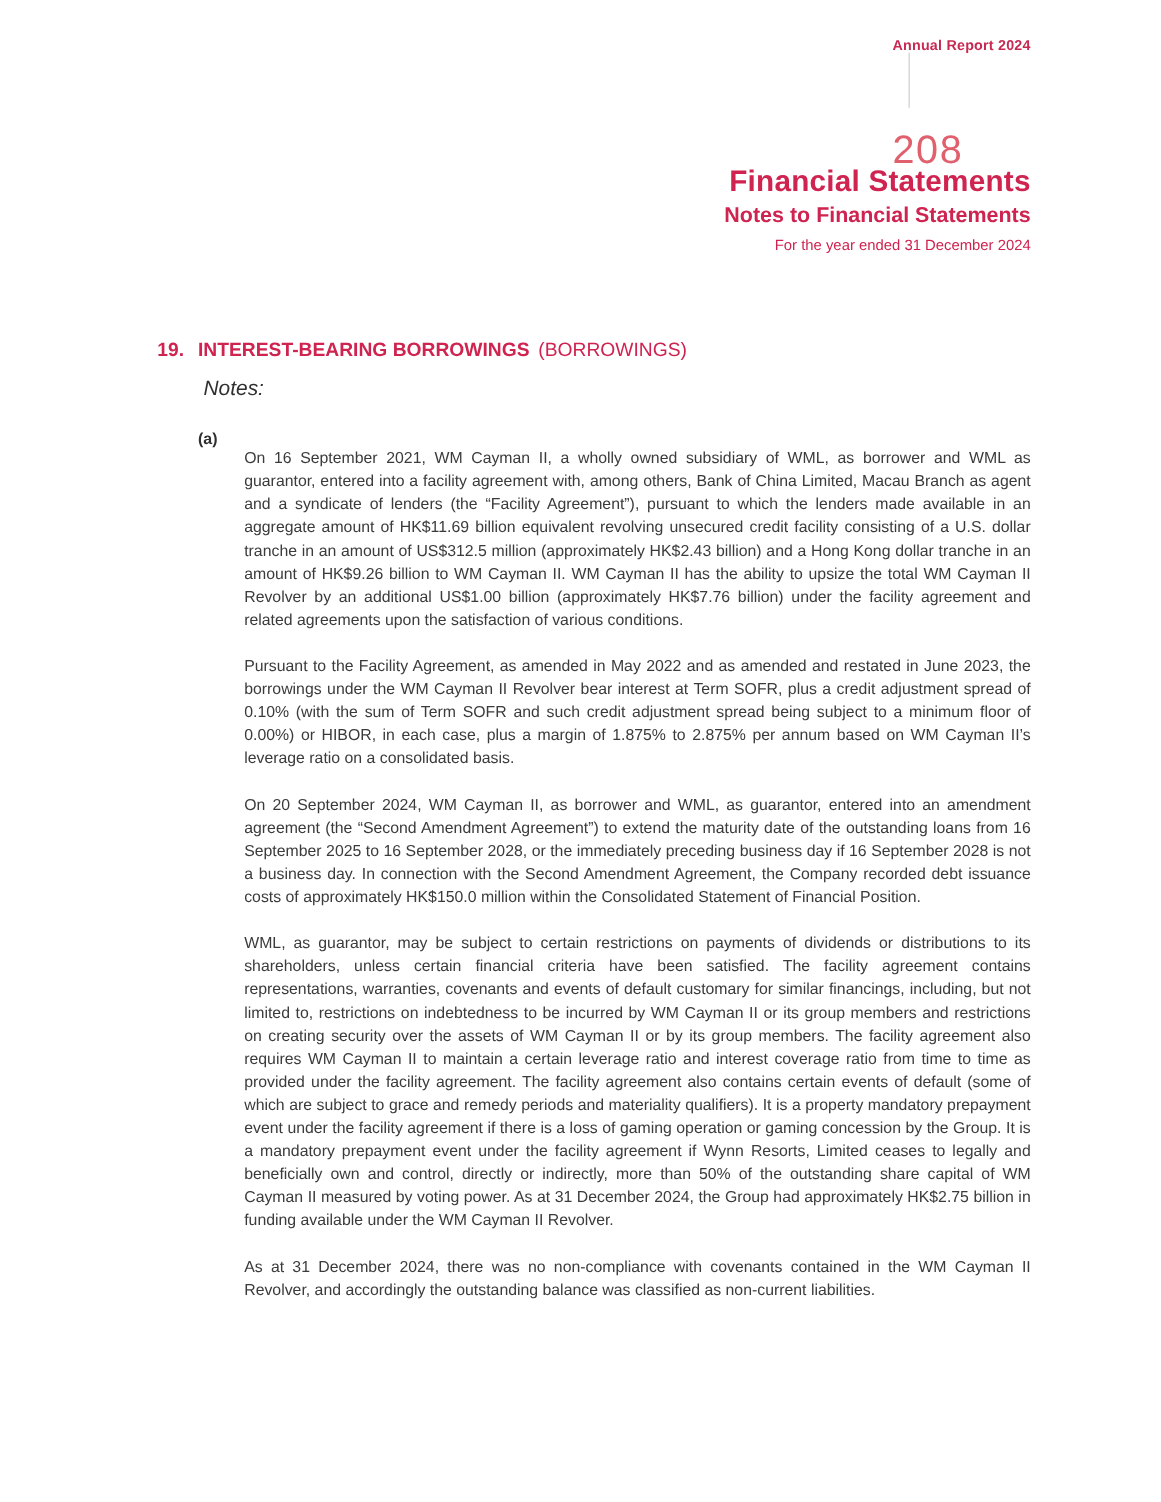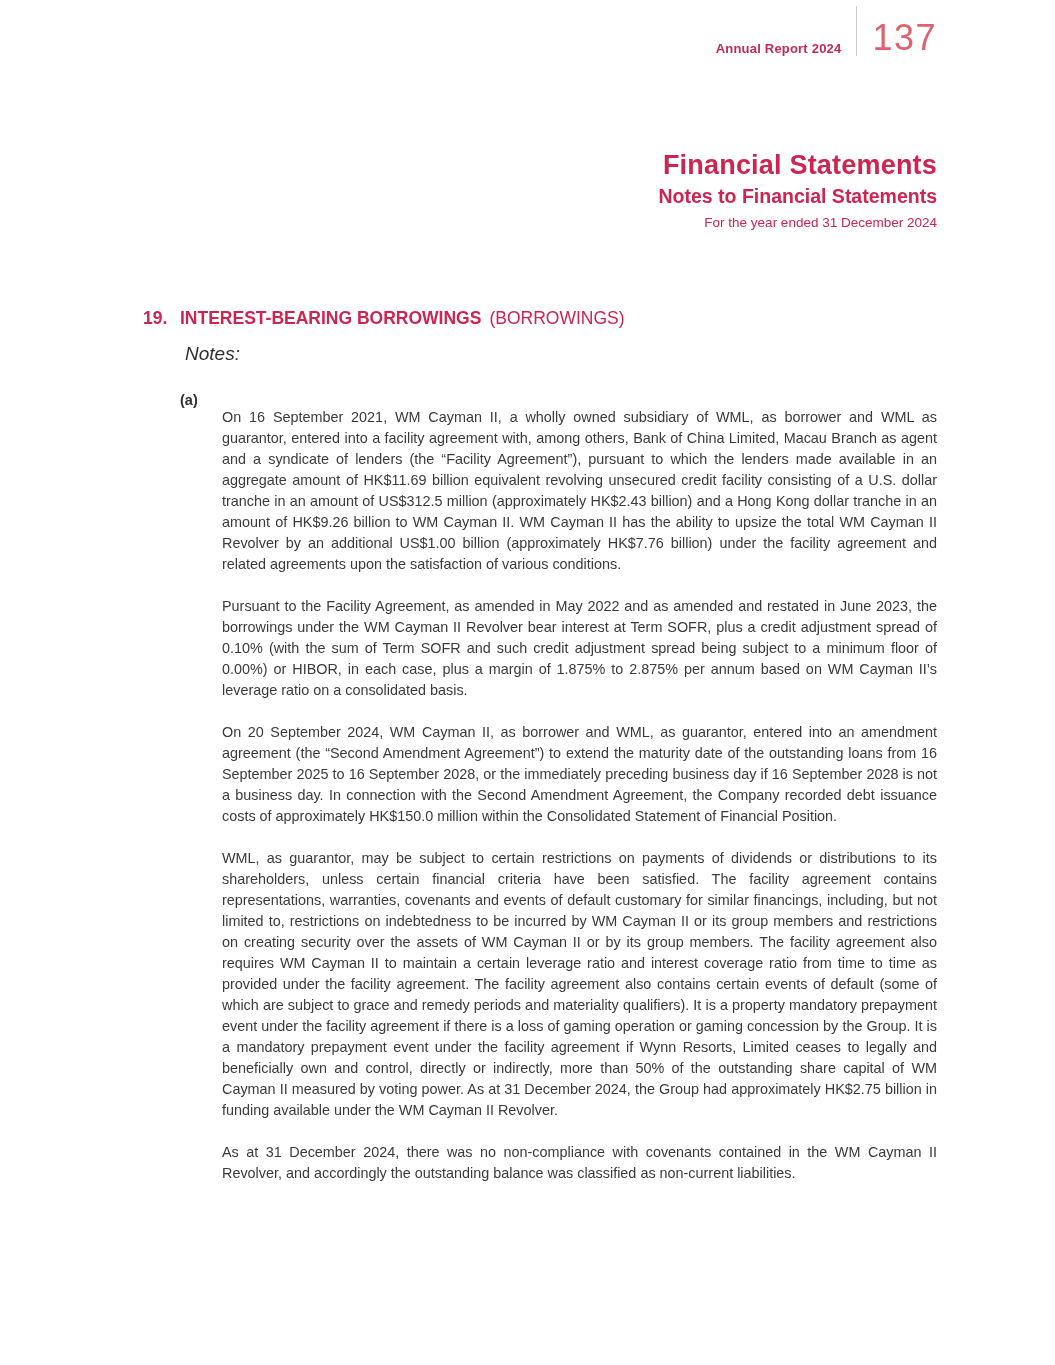--- a/index.html
+++ b/index.html
@@ -12,21 +12,22 @@
     color: #3b3b3b;
     overflow: hidden;
   }
 
   
   .page-header {
     position: absolute;
     top: 0;
     right: 118px;
     display: flex;
-    align-items: flex-end;
+    align-items: flex-start;
+    flex-direction: column;
   }
   .report-label {
     padding-top: 33px;
     font-size: 13px;
     font-weight: 600;
     color: #c62a52;
     letter-spacing: 0.2px;
   }
   .header-divider {
     width: 1px;
@@ -135,21 +136,21 @@
     margin-top: 17px;
   }
   .item-body p + p { margin-top: 21px; }
 </style>
 </head>
 <body>
 
 <div class="page-header">
   <span class="report-label">Annual Report 2024</span>
   <span class="header-divider"></span>
-  <span class="page-number">137</span>
+  <span class="page-number">208</span>
 </div>
 
 <div class="title-block">
   <div class="report-title">Financial Statements</div>
   <div class="report-subtitle">Notes to Financial Statements</div>
   <div class="report-period">For the year ended 31 December 2024</div>
 </div>
 
 <div class="content">
   <div class="section-heading">

